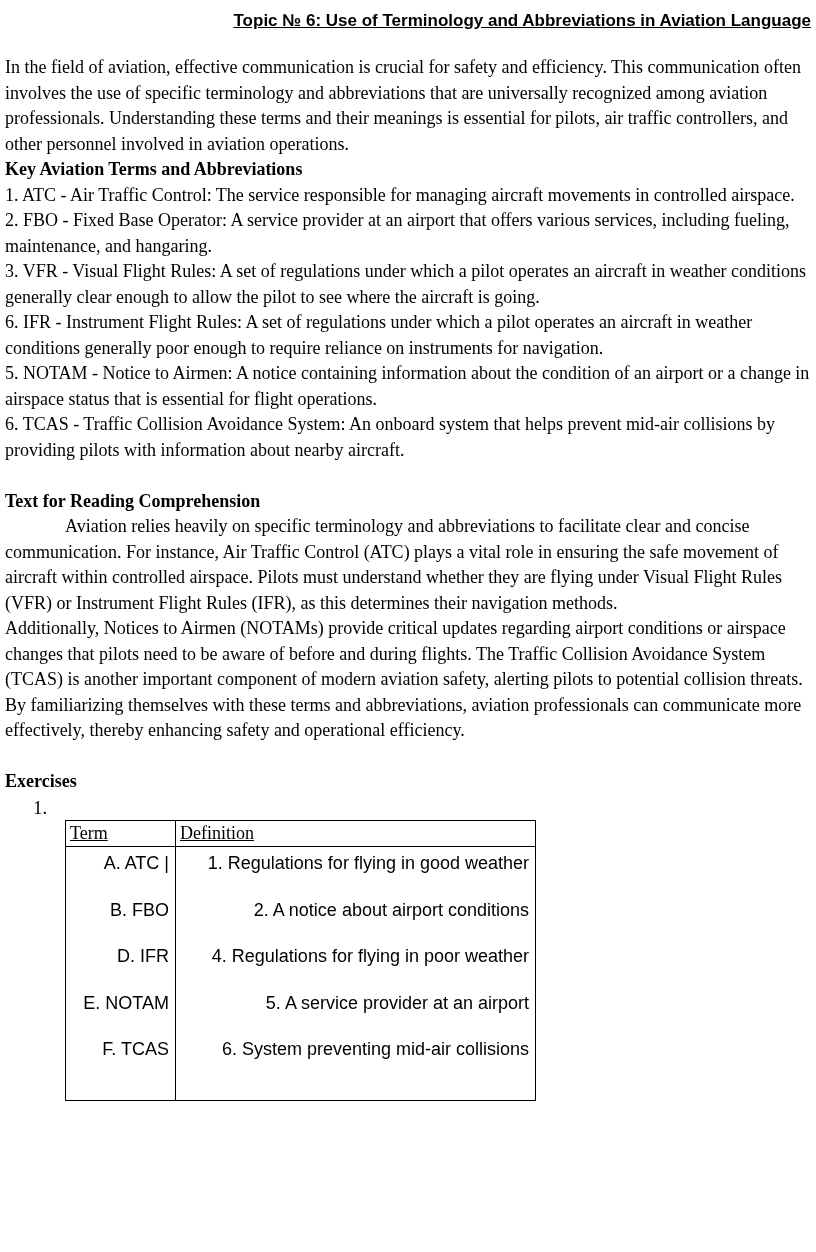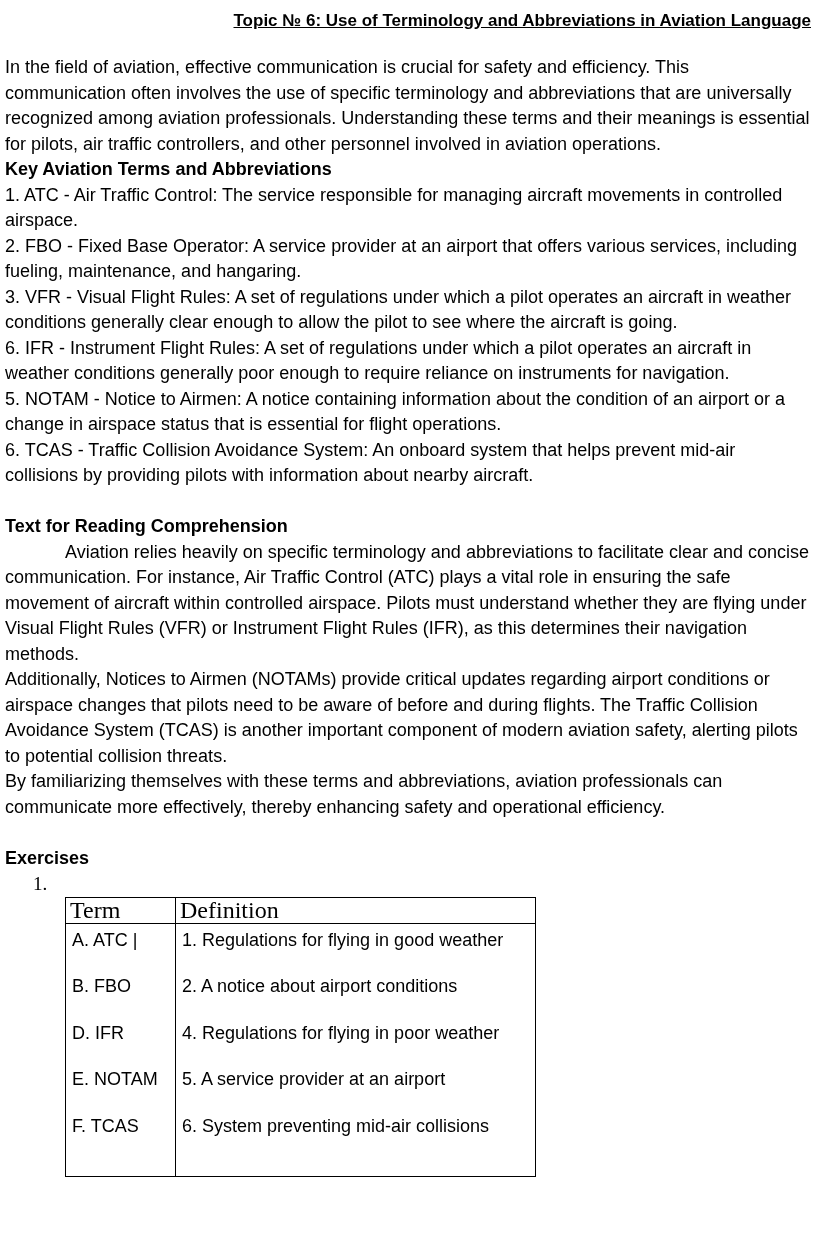--- a/index.html
+++ b/index.html
@@ -14,21 +14,21 @@
     padding: 8px 5px 0 5px;
   }
   .doc-title {
     font-size: 17px;
     font-weight: bold;
     text-decoration: underline;
     text-align: right;
     line-height: 26px;
     margin-bottom: 21px;
   }
-  p.body-par { margin: 0; }
+  p.body-par { margin: 0; font-family: Liberation Serif, serif; }
   .bold-heading { font-weight: bold; }
   .spacer { height: 25.5px; }
   .indent-first { text-indent: 60px; }
   .exercise-item {
     display: flex;
     font-family: "Liberation Serif", "DejaVu Serif", serif;
     font-size: 19px;
     line-height: 25.5px;
   }
   .exercise-item .num {
@@ -45,35 +45,37 @@
   table.matching td {
     border-left: 1px solid #000;
     border-right: 1px solid #000;
     text-align: left;
     vertical-align: top;
     padding: 0 6px;
     white-space: nowrap;
   }
   table.matching thead th {
     font-family: "Liberation Serif", "DejaVu Serif", serif;
-    font-size: 24px;
+    font-size: 18px;
     font-weight: normal;
     border-top: 1px solid #000;
     border-bottom: 1px solid #000;
     line-height: 25px;
     padding-left: 4px;
+    text-decoration: underline;
   }
   table.matching th.col-term, table.matching td.col-term { min-width: 110px; }
   table.matching th.col-def,  table.matching td.col-def  { min-width: 360px; }
   table.matching tbody td {
     font-family: "Liberation Sans", "DejaVu Sans", sans-serif;
     font-size: 18px;
     line-height: 25.5px;
     padding-top: 4px;
     padding-bottom: 17px;
+    text-align: right;
   }
   table.matching tbody tr:last-child td {
     border-bottom: 1px solid #000;
     padding-bottom: 37px;
   }
 </style>
 </head>
 <body>
 
 <div class="doc-title">Topic № 6: Use of Terminology and Abbreviations in Aviation Language</div>

